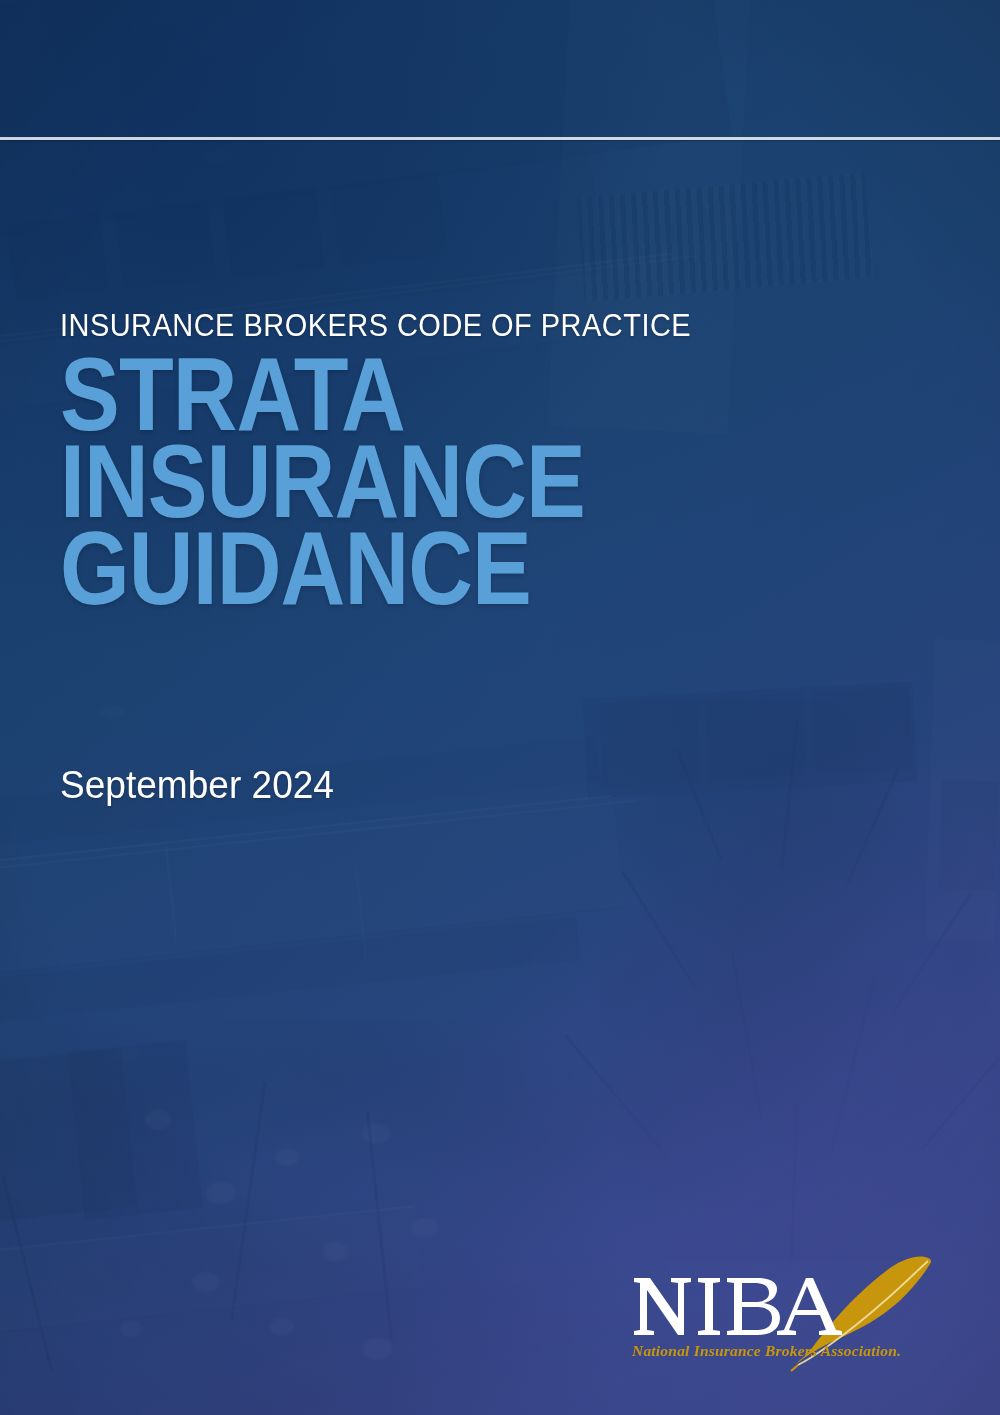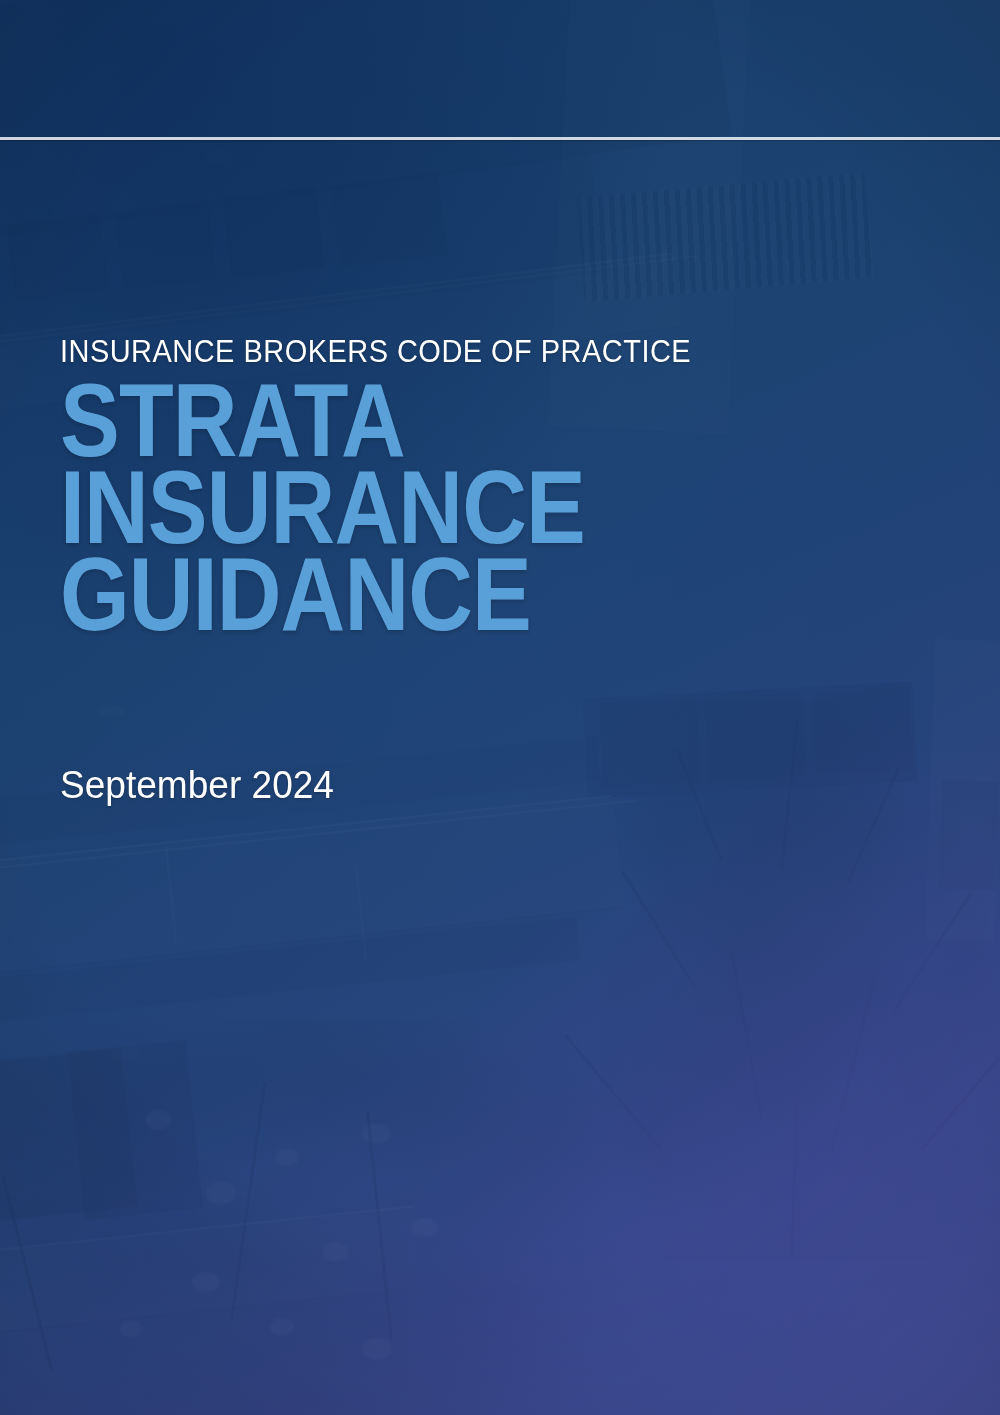--- a/index.html
+++ b/index.html
@@ -166,21 +166,21 @@
     top: 137px;
     height: 3px;
     background: rgba(255,255,255,0.80);
     box-shadow: 0 1px 2px rgba(0,0,0,0.25);
   }
 
   
   .textblock {
     position: absolute;
     left: 60px;
-    top: 336px;
+    top: 310px;
     width: 900px;
   }
 
   .eyebrow {
     color: #ffffff;
     font-size: 31px;
     font-weight: 300;
     letter-spacing: 0.5px;
     line-height: 1.05;
     white-space: nowrap;
@@ -310,14 +310,59 @@
     <div class="eyebrow">INSURANCE BROKERS CODE OF PRACTICE</div>
     <div class="title">
       <span class="line">STRATA</span>
       <span class="line">INSURANCE</span>
       <span class="line">GUIDANCE</span>
     </div>
   </div>
 
   <div class="datetext">September 2024</div>
 
+  <div class="logo">
+    <svg width="320" height="120" viewBox="0 0 320 120" xmlns="http://www.w3.org/2000/svg">
+
+      <g>
+        <path d="M300 6
+                 C 292 2, 276 6, 262 16
+                 C 243 30, 224 48, 210 64
+                 C 198 78, 190 88, 184 96
+                 C 180 101, 176 105, 172 108
+                 L 168 112
+                 L 176 106
+                 C 186 99, 198 92, 212 86
+                 C 232 77, 252 66, 268 52
+                 C 284 38, 296 22, 302 12
+                 C 304 9, 303 7, 300 6 Z" fill="#c8960c"></path>
+        <path d="M300 9
+                 C 290 18, 276 32, 260 46
+                 C 242 62, 220 80, 200 94
+                 C 186 104, 176 110, 170 113" stroke="#f0dfa0" stroke-width="1.8" fill="none" opacity="0.92"></path>
+        <path d="M170 113 L 163 119" stroke="#c8960c" stroke-width="2.2" fill="none"></path>
+      </g>
+
+      <g fill="#ffffff">
+
+        <path d="M6 26 L6 30 L12 31 L12 78 L6 79 L6 83 L26 83 L26 79 L19 78 L19 38 L50 83 L56 83 L56 31 L63 30 L63 26 L43 26 L43 30 L50 31 L50 66 L22 26 Z"></path>
+
+        <path d="M70 26 L70 30 L77 31 L77 78 L70 79 L70 83 L92 83 L92 79 L85 78 L85 31 L92 30 L92 26 Z"></path>
+
+        <path d="M99 26 L99 30 L106 31 L106 78 L99 79 L99 83 L130 83
+                 C 144 83, 152 76, 152 66
+                 C 152 58, 146 53, 136 51
+                 C 144 49, 149 44, 149 37
+                 C 149 30, 142 26, 129 26 Z
+                 M114 31 L126 31 C136 31, 141 34, 141 41
+                 C 141 47, 136 50, 126 50 L114 50 Z
+                 M114 55 L128 55 C139 55, 144 59, 144 66
+                 C 144 74, 139 78, 128 78 L114 78 Z"></path>
+
+        <path d="M185 26 L178 26 L156 78 L149 79 L149 83 L168 83 L168 79 L161 78 L167 63 L192 63 L198 78 L191 79 L191 83 L214 83 L214 79 L208 78 Z
+                 M169 58 L179 34 L189 58 Z"></path>
+      </g>
+
+      <text x="4" y="104" font-family="'Liberation Serif', serif" font-size="15.5" font-weight="bold" font-style="italic" letter-spacing="0.2" fill="#c8960c">National Insurance Brokers Association.</text>
+    </svg>
+  </div>
 
 </div>
 
 </body></html>

